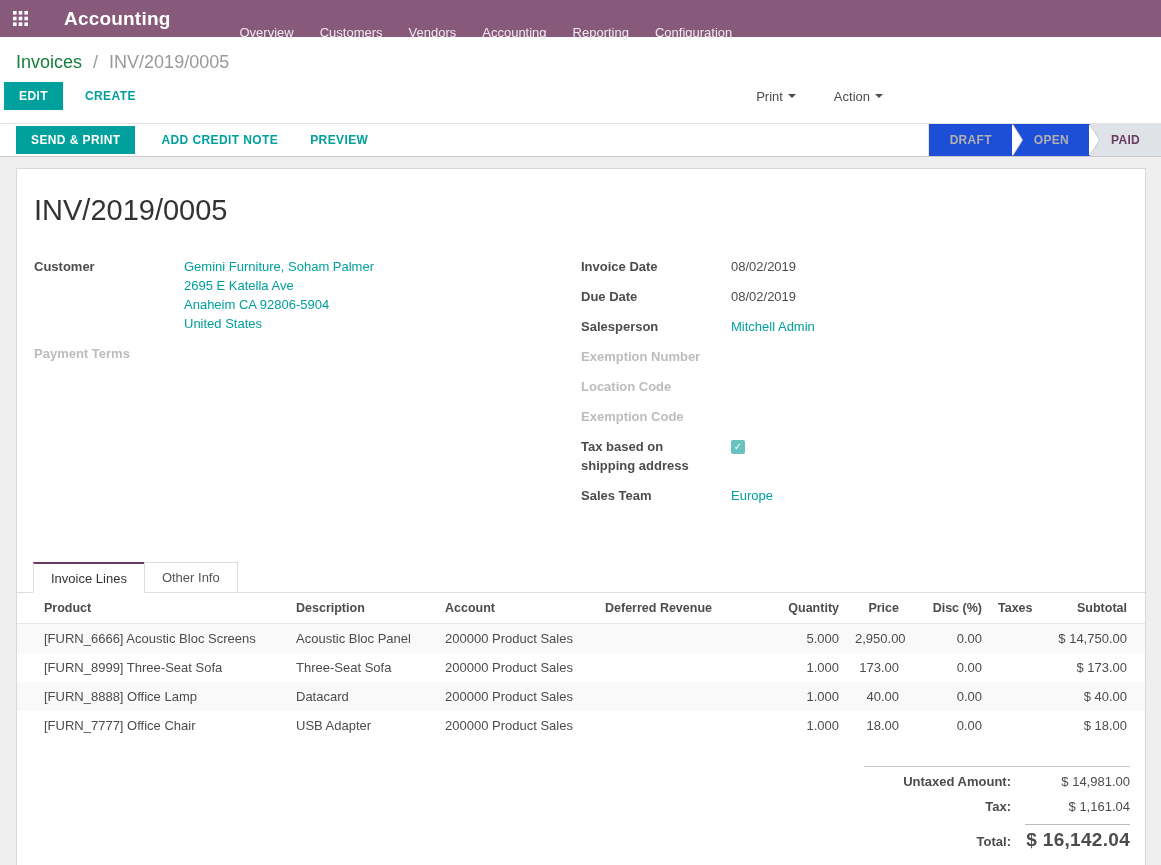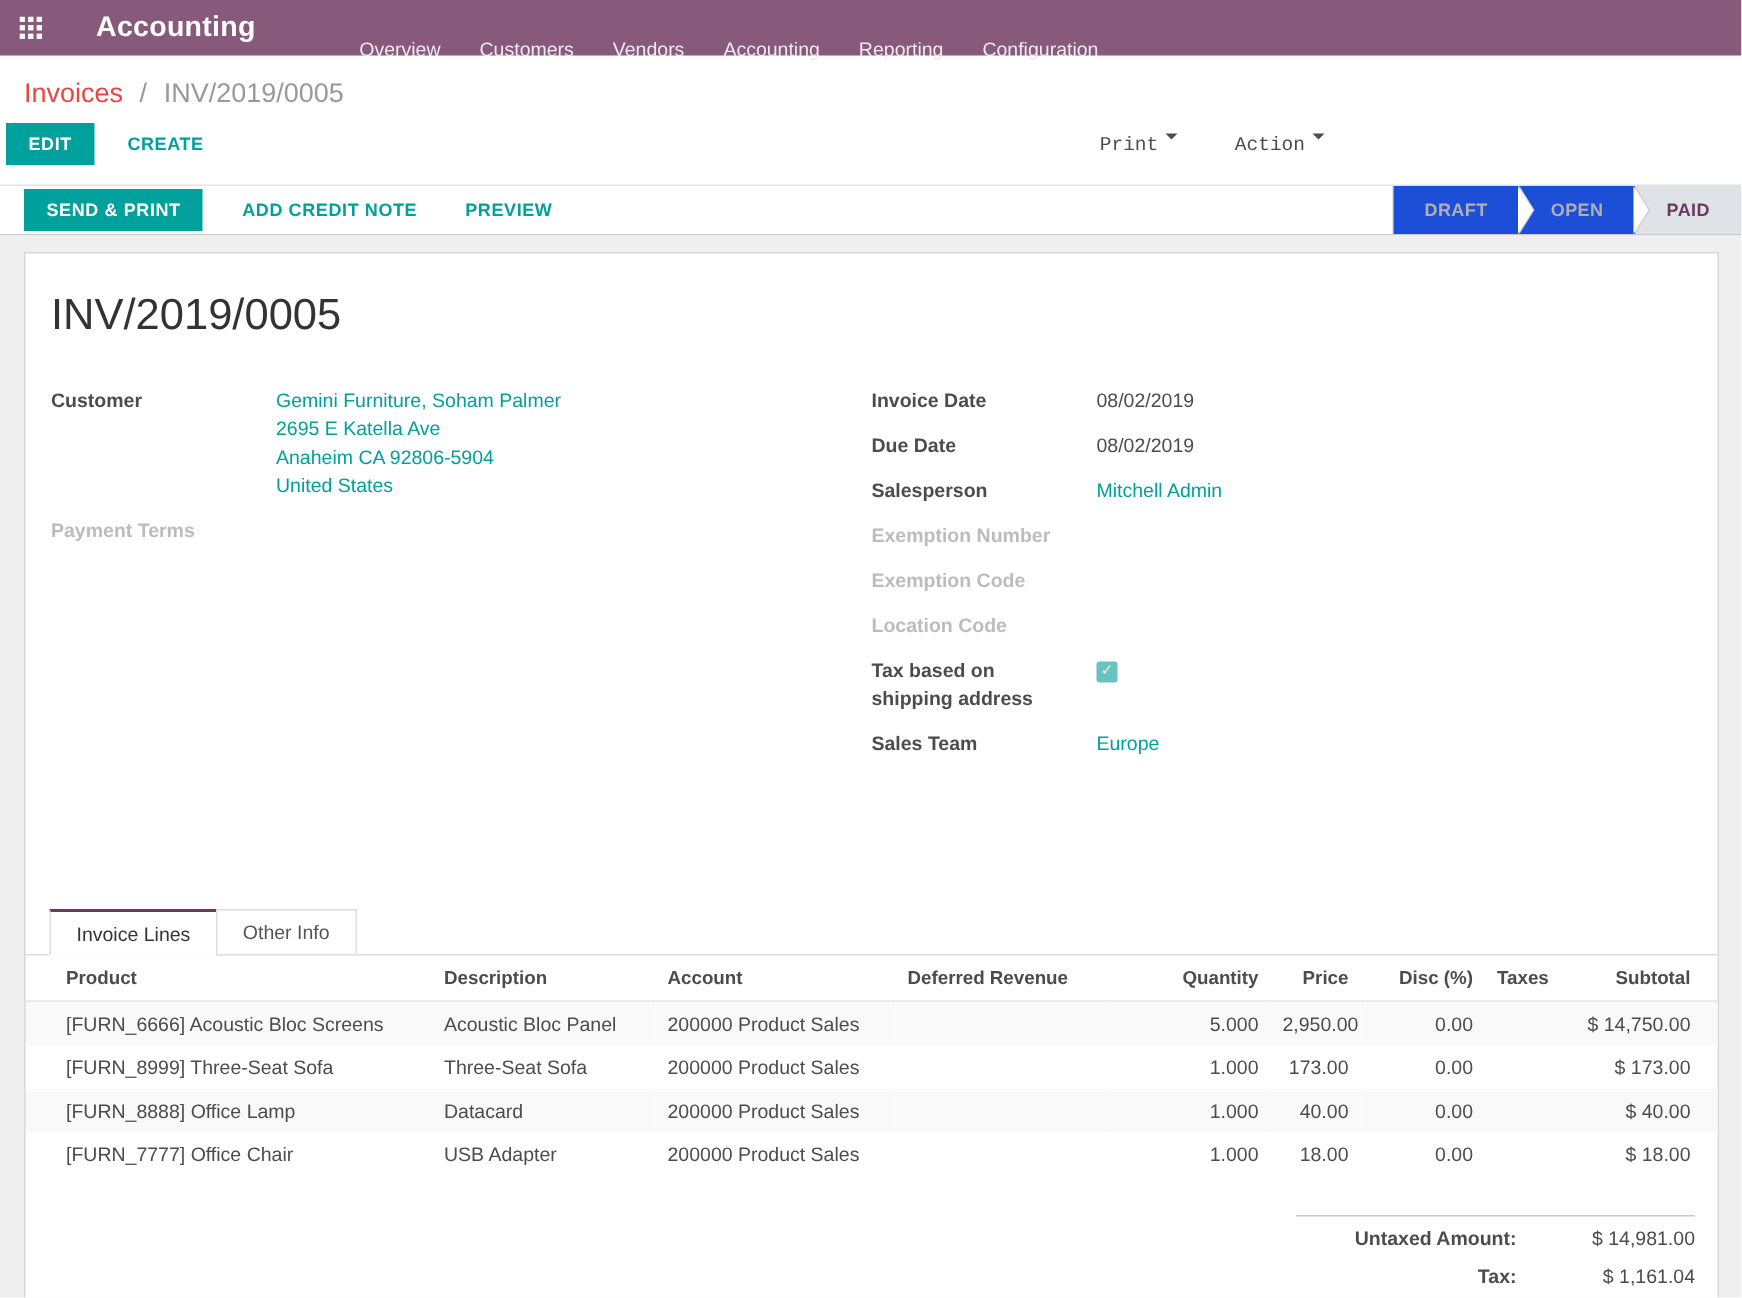--- a/index.html
+++ b/index.html
@@ -11,31 +11,31 @@
     display:flex; flex-direction:column;
   }
   
   .navbar { height:37px; min-height:37px; background:#875a7b; display:flex; align-items:center; color:#fff; }
   .apps-btn { width:40px; height:37px; display:flex; align-items:center; justify-content:center; cursor:pointer; }
   .app-title { font-size:19px; font-weight:bold; margin-left:24px; letter-spacing:.2px; cursor:pointer; }
   .nav-menu { display:flex; margin-left:56px; height:100%; align-items:center; }
   .nav-item { padding:0 13px; font-size:13px; color:#f0e9ee; cursor:pointer; line-height:37px;margin-top:28px; }
   
   .breadcrumb-bar { padding:15px 16px 0; font-size:18px; }
-  .bc-link { color:#ef4444; cursor:pointer; }
+  .bc-link { color:#15803d; cursor:pointer; }
   .bc-sep { color:#999; margin:0 6px; }
   .bc-current { color:#999; }
   .button-row { display:flex; align-items:center; padding:9px 4px 13px; }
   .btn-primary { background:#00a09d; color:#fff; font-weight:bold; font-size:12px;
       padding:7px 15px; border:0; letter-spacing:.4px; cursor:pointer; font-family:inherit; }
   .btn-link { color:#00a09d; font-weight:bold; font-size:12px; background:none; border:0;
       margin-left:16px; letter-spacing:.4px; cursor:pointer; font-family:inherit; }
   .dropdowns { margin-left:auto; margin-right:268px; display:flex; }
-  .dropdown-btn { background:none; border:0; font-family:Liberation Mono, monospace; font-size:13px; color:#4c4c4c;
-      margin-left:26px; cursor:pointer; display:flex; }
+  .dropdown-btn { background:none; border:0; font-family:Liberation Sans, sans-serif; font-size:13px; color:#4c4c4c;
+      margin-left:26px; cursor:pointer; display:flex; align-items:center; }
   .caret { display:inline-block; width:0; height:0; border-left:4px solid transparent;
       border-right:4px solid transparent; border-top:4px solid #4c4c4c; margin-left:5px; }
   
   .statusbar { height:27px; min-height:34px; border-top:1px solid #e4e4e4; border-bottom:1px solid #cacaca;
       display:flex; align-items:stretch; background:#fff; }
   .sb-left { display:flex; align-items:center; padding-left:16px; }
   .sb-left .btn-link { margin-left:20px; }
   .sb-spacer { flex:1; }
   .stages { display:flex; border-left:1px solid #e3e3e3; }
   .stage { position:relative; display:flex; align-items:center; padding:0 21px; font-size:12px;
@@ -57,21 +57,21 @@
   .field-label.empty { color:#bcbcbc; }
   .field-value { flex:1; line-height:19px; }
   .tlink { color:#00a09d; cursor:pointer; }
   .addr-line { line-height:19px; color:#00a09d; cursor:pointer; }
   .checkbox { display:inline-block; width:14px; height:14px; background:#68c2bf; border-radius:2px;
       color:#fff; font-size:10px; line-height:14px; text-align:center; vertical-align:1px; cursor:pointer; }
   
   .notebook { margin-top:46px; }
   .tabs { display:flex; padding-left:16px; border-bottom:1px solid #ddd; }
   .tab { padding:7px 17px 6px; font-size:13px; color:#555; background:#fff; border:1px solid #ddd;
-      border-bottom:0; margin-bottom:-1px; cursor:pointer; position:relative;margin-top:44px; }
+      border-bottom:0; margin-bottom:-1px; cursor:pointer; position:relative; }
   .tab + .tab { margin-left:-1px; }
   .tab.active { border-top:2px solid #6b3a5e; border-bottom:1px solid #fff; color:#333; }
   .tab:not(.active) { border-bottom:1px solid #ddd; }
   
   table.lines { width:100%; border-collapse:collapse; table-layout:fixed; }
   table.lines th { font-size:12.5px; font-weight:bold; color:#4c4c4c; padding:8px; text-align:left;
       border-bottom:1px solid #e6e6e6; white-space:nowrap; overflow:hidden; }
   table.lines td { font-size:13px; color:#4c4c4c; padding:7px 8px; white-space:nowrap; overflow:hidden; }
   table.lines tbody tr:nth-child(odd) { background:#f9f9f9; }
   table.lines tbody tr { cursor:pointer; }
@@ -185,25 +185,25 @@
         </div>
         <div class="field-row">
           <div class="field-label">Salesperson</div>
           <div class="field-value"><span class="tlink">Mitchell Admin</span></div>
         </div>
         <div class="field-row">
           <div class="field-label empty">Exemption Number</div>
           <div class="field-value"></div>
         </div>
         <div class="field-row">
+          <div class="field-label empty">Location Code</div>
+          <div class="field-value"></div>
+        </div>
+        <div class="field-row">
           <div class="field-label empty">Exemption Code</div>
-          <div class="field-value"></div>
-        </div>
-        <div class="field-row">
-          <div class="field-label empty">Location Code</div>
           <div class="field-value"></div>
         </div>
         <div class="field-row">
           <div class="field-label">Tax based on shipping address</div>
           <div class="field-value">
             <span class="checkbox">
               <span>✓</span>
             </span>
           </div>
         </div>

